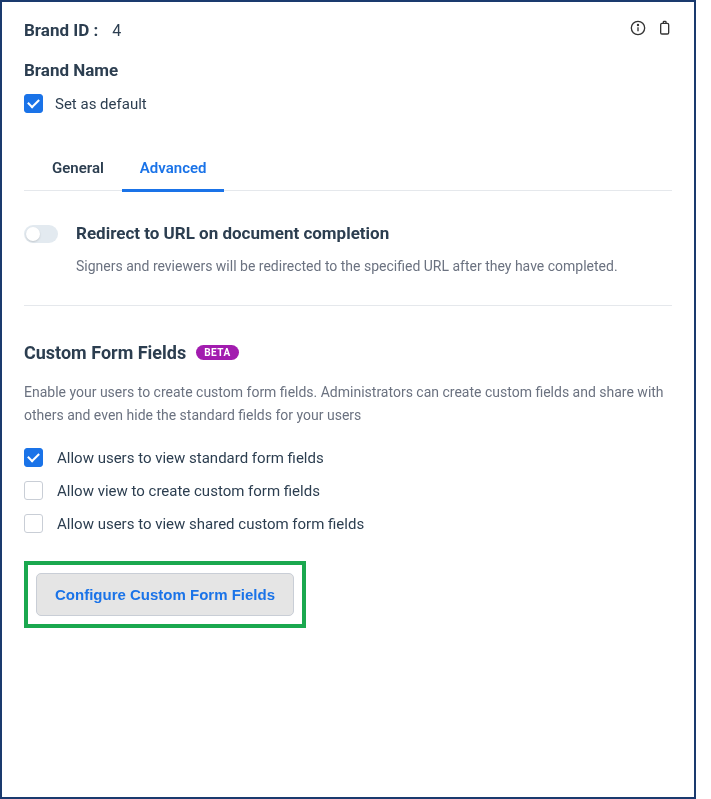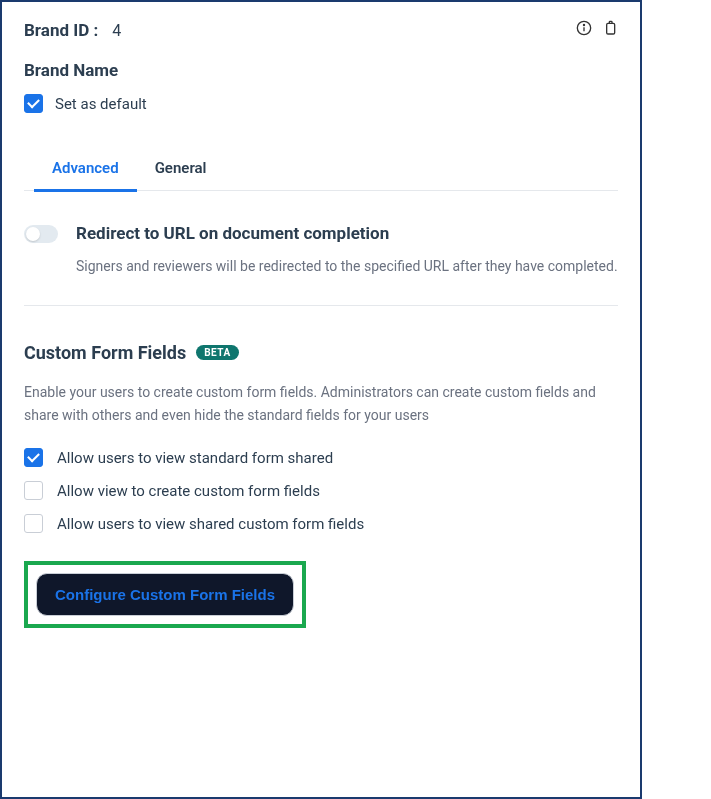--- a/index.html
+++ b/index.html
@@ -7,21 +7,21 @@
       margin: 0;
       padding: 0;
     }
     body {
       font-family: -apple-system, BlinkMacSystemFont, 'Segoe UI', Roboto, Helvetica, Arial, sans-serif;
       font-size: 15px;
       color: #2c3e50;
       background: #fff;
     }
     .panel {
-      width: 642px;
+      width: 696px;
       height: 799px;
       border: 2px solid #1a3a6e;
       padding: 18px 22px;
       position: relative;
     }
     .header-row {
       display: flex;
       align-items: center;
       justify-content: space-between;
       margin-bottom: 20px;
@@ -171,21 +171,21 @@
       gap: 10px;
       margin-bottom: 18px;
       text-align: center;
     }
     .custom-fields-title {
       font-weight: 700;
       font-size: 18px;
       color: #2c3e50;
     }
     .beta-badge {
-      background: #0f766e;
+      background: #a21caf;
       color: #fff;
       font-size: 10px;
       font-weight: 700;
       padding: 2px 8px;
       border-radius: 10px;
       letter-spacing: 0.5px;
     }
     .custom-fields-desc {
       font-size: 14px;
       color: #6b7280;
@@ -194,23 +194,23 @@
     }
     .checkbox-options {
       margin-bottom: 28px;
     }
     .configure-wrapper {
       display: inline-block;
       border: 4px solid #1aa84f;
       padding: 8px;
     }
     .configure-button {
-      background: #0f172a;
+      background: #e5e5e5;
       border: 1.5px solid #c9ced6;
-      border-radius: 11px;
+      border-radius: 5px;
       padding: 12px 18px;
       font-size: 15px;
       font-weight: 600;
       color: #1a73e8;
       cursor: pointer;
     }
     .icon-svg {
       width: 16px;
       height: 16px;
     }
@@ -243,43 +243,43 @@
   </div>
 
   <div class="field-label">Brand Name</div>
 
   <div class="checkbox-row">
     <span class="custom-checkbox checked"></span>
     <span class="checkbox-label">Set as default</span>
   </div>
 
   <div class="tabs">
+    <div class="tab">General</div>
     <div class="tab active">Advanced</div>
-    <div class="tab">General</div>
   </div>
 
   <div class="section-block">
     <div class="toggle"></div>
     <div class="section-content">
       <div class="section-title">Redirect to URL on document completion</div>
       <div class="section-desc">Signers and reviewers will be redirected to the specified URL after they have completed.</div>
     </div>
   </div>
 
   <div class="custom-fields-block">
     <div class="custom-fields-header">
       <span class="custom-fields-title">Custom Form Fields</span>
       <span class="beta-badge">BETA</span>
     </div>
     <div class="custom-fields-desc">Enable your users to create custom form fields. Administrators can create custom fields and share with others and even hide the standard fields for your users</div>
 
     <div class="checkbox-options">
       <div class="checkbox-row-item">
         <span class="custom-checkbox checked"></span>
-        <span class="checkbox-label">Allow users to view standard form shared</span>
+        <span class="checkbox-label">Allow users to view standard form fields</span>
       </div>
       <div class="checkbox-row-item">
         <span class="custom-checkbox"></span>
         <span class="checkbox-label">Allow view to create custom form fields</span>
       </div>
       <div class="checkbox-row-item">
         <span class="custom-checkbox"></span>
         <span class="checkbox-label">Allow users to view shared custom form fields</span>
       </div>
     </div>

